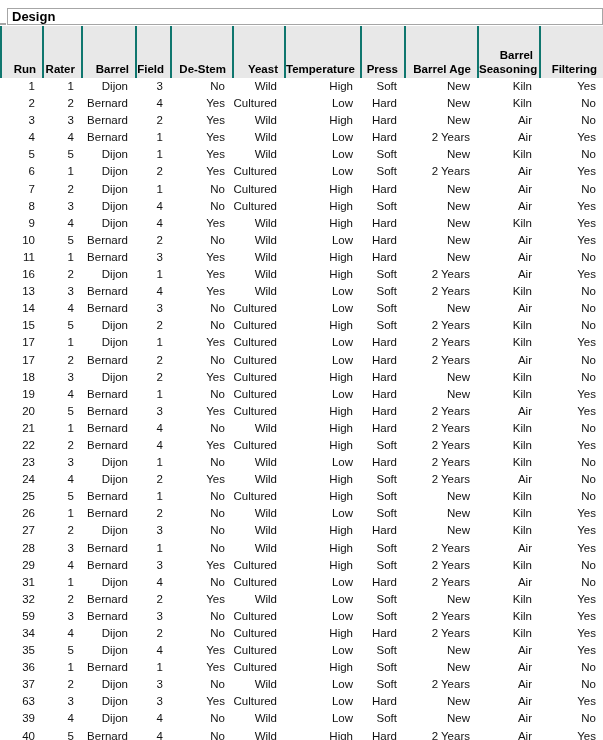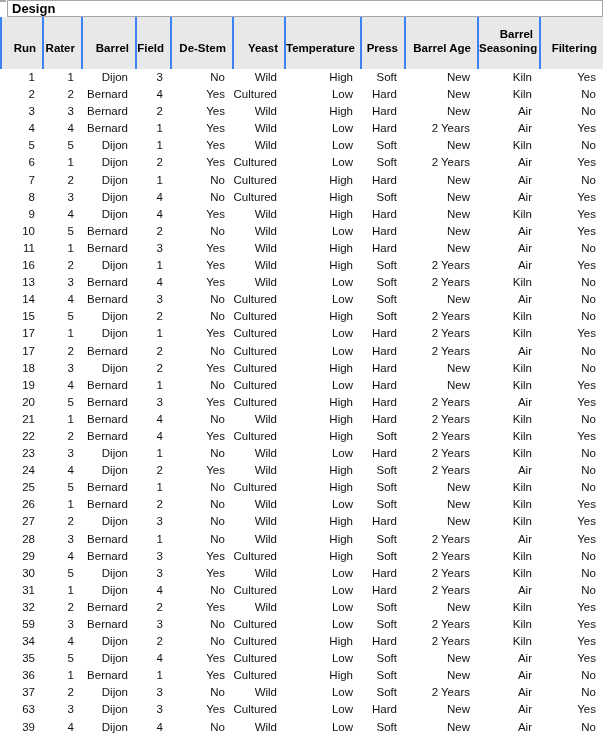--- a/index.html
+++ b/index.html
@@ -1,45 +1,45 @@
 <!DOCTYPE html>
 <html><head>
 <meta charset="utf-8">
 <style>
   html,body{margin:0;padding:0}
   body{
     width:603px;height:740px;overflow:hidden;background:#ffffff;
     font-family:"Liberation Sans",sans-serif;
   }
   
-  .title-bar{display:flex;height:16px;align-items:flex-start}
+  .title-bar{display:flex;height:25px;align-items:flex-end}
   .disclosure{
     width:6px;box-sizing:border-box;background:#f8f8f8;
     border:1px solid #a6a6a6;cursor:pointer;
   }
   .title-box{
     flex:1;box-sizing:border-box;background:#ffffff;
     border:1px solid #a6a6a6;margin-left:1px;
     display:flex;align-items:center;padding-left:4px;
   }
   .title-text{font-weight:bold;font-size:13px;color:#000000;white-space:nowrap}
   
   table{
     border-collapse:separate;border-spacing:0;table-layout:fixed;
     width:603px;margin-top:1px;
   }
   col.c0{width:42px}  col.c1{width:39px}  col.c2{width:54px}
   col.c3{width:35px}  col.c4{width:62px}  col.c5{width:52px}
   col.c6{width:76px}  col.c7{width:44px}  col.c8{width:73px}
   col.c9{width:62px}  col.c10{width:64px}
   th{
-    background:#e8e8e8;border-left:2px solid #3b82f6;
+    background:#e8e8e8;border-left:2px solid #0f766e;
     font-weight:bold;font-size:11.5px;line-height:14px;color:#000000;
     text-align:right;vertical-align:bottom;
-    padding:0 6px 14px 0;height:52px;box-sizing:border-box;
+    padding:0 6px 2px 0;height:52px;box-sizing:border-box;
     white-space:normal;overflow:hidden;
   }
   td{
     font-size:11.5px;color:#111111;text-align:right;
     padding:0 7px 0 0;height:17.1px;line-height:17.1px;
     box-sizing:border-box;white-space:nowrap;overflow:hidden;
     background:#ffffff;
   }
 </style>
 </head>
@@ -453,33 +453,20 @@
         <td>3</td>
         <td>Yes</td>
         <td>Cultured</td>
         <td>High</td>
         <td>Soft</td>
         <td>2 Years</td>
         <td>Kiln</td>
         <td>No</td>
       </tr>
       <tr>
-        <td>30</td>
-        <td>5</td>
-        <td>Dijon</td>
-        <td>3</td>
-        <td>Yes</td>
-        <td>Wild</td>
-        <td>Low</td>
-        <td>Hard</td>
-        <td>2 Years</td>
-        <td>Kiln</td>
-        <td>No</td>
-      </tr>
-      <tr>
         <td>31</td>
         <td>1</td>
         <td>Dijon</td>
         <td>4</td>
         <td>No</td>
         <td>Cultured</td>
         <td>Low</td>
         <td>Hard</td>
         <td>2 Years</td>
         <td>Air</td>

